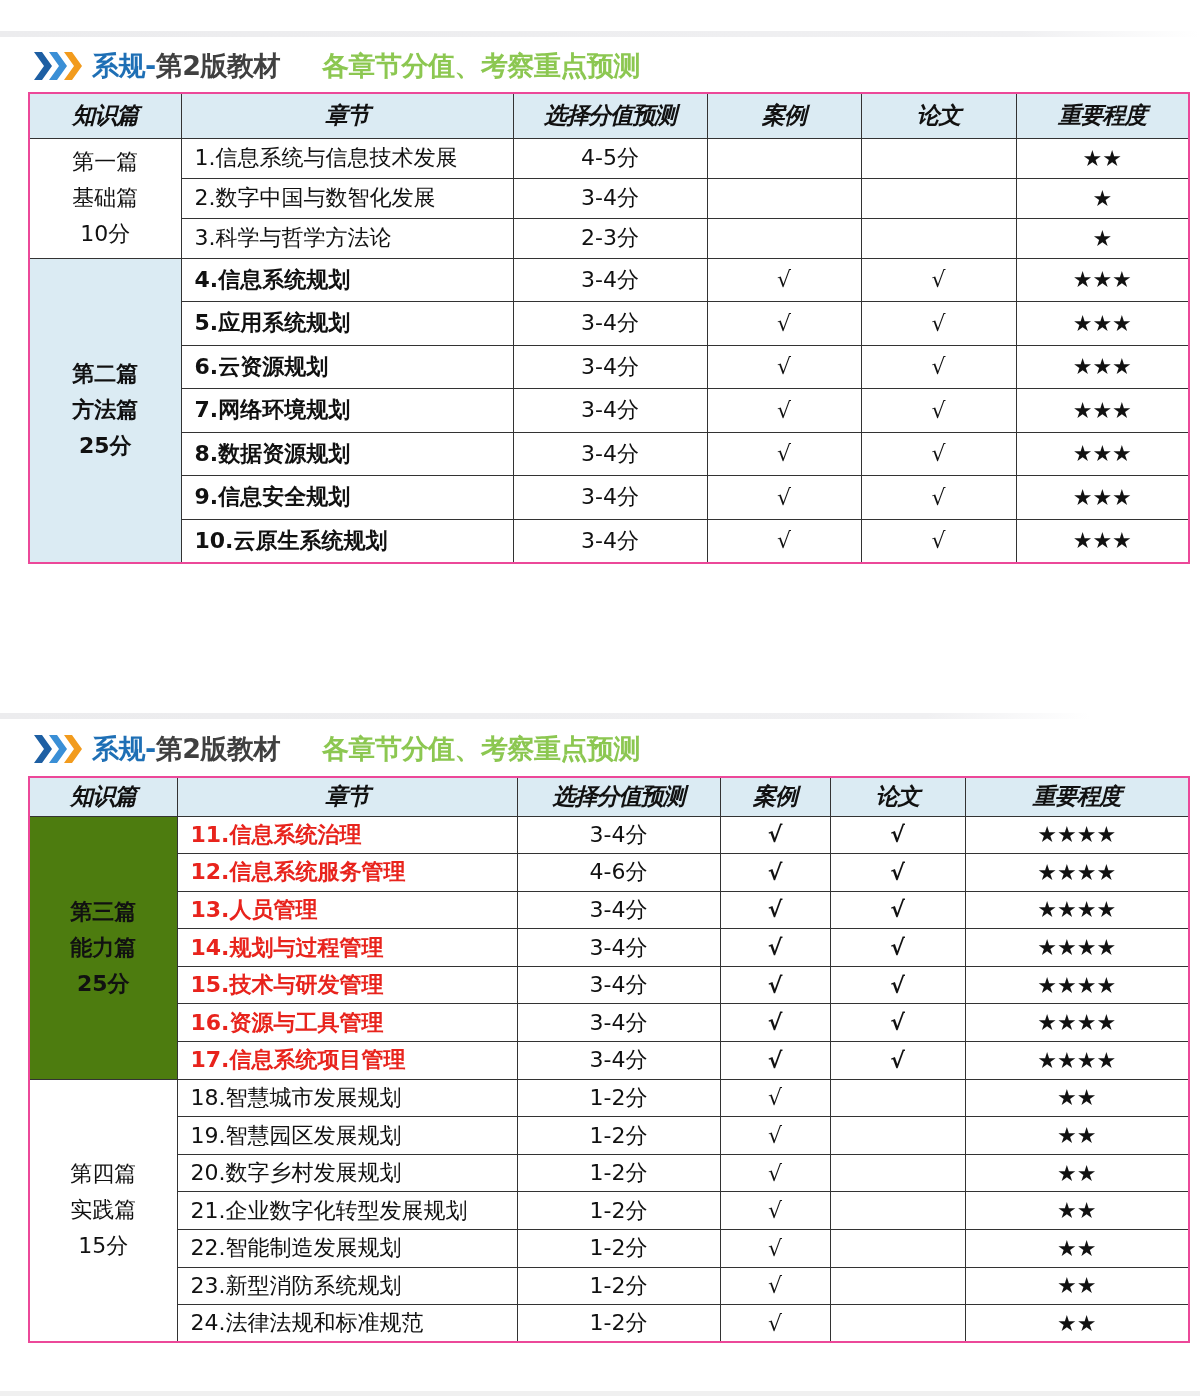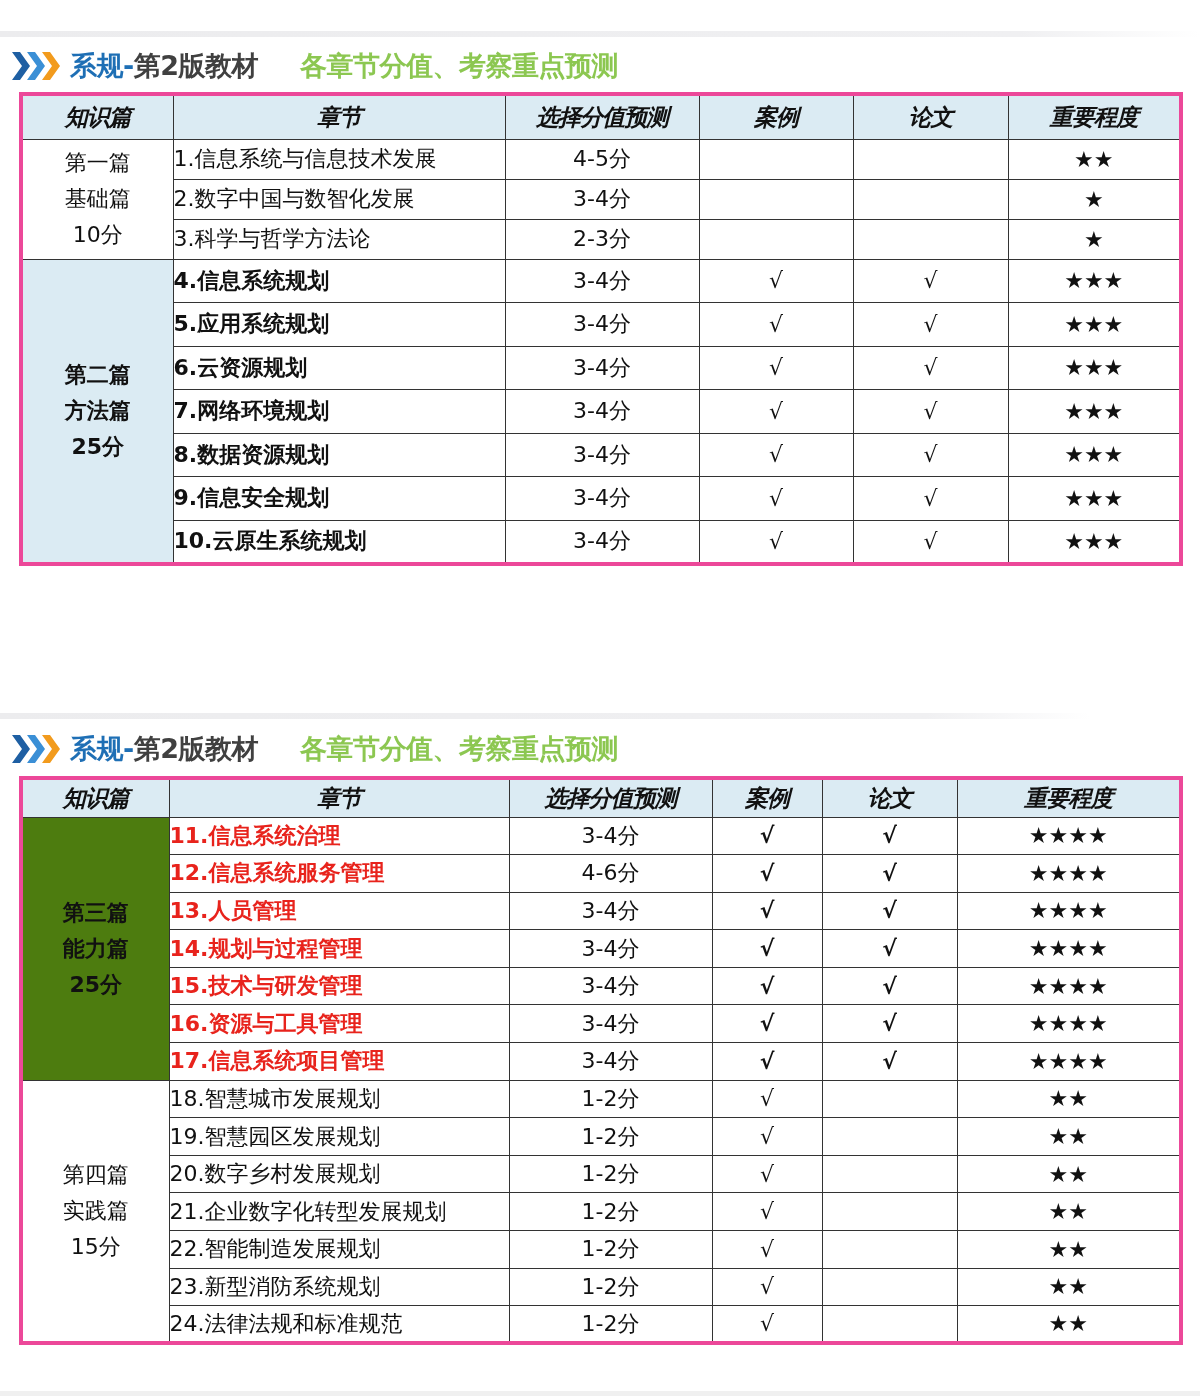--- a/index.html
+++ b/index.html
@@ -4,34 +4,34 @@
 <style>
   * { box-sizing: border-box; margin: 0; padding: 0; }
   html, body { width: 1200px; height: 1396px; background: #ffffff; overflow: hidden; }
   body { position: relative; font-family: "DejaVu Sans", "Liberation Sans", sans-serif; color: #111; }
 
   .band { position: absolute; left: 0; height: 6px; background: linear-gradient(90deg, #ececee 0%, #f0f0f2 85%, rgba(240,240,242,0) 100%); }
   .band.b1 { top: 31px; width: 1200px; }
   .band.b2 { top: 713px; width: 1090px; }
   .band.bottom { top: 1391px; width: 1200px; height: 5px; background: #f0f0f0; }
 
-  .title { position: absolute; left: 12px; height: 44px; display: flex; align-items: center; font-weight: bold; font-size: 27px; letter-spacing: -0.5px; }
+  .title { position: absolute; left: 34px; height: 44px; display: flex; align-items: center; font-weight: bold; font-size: 27px; letter-spacing: -0.5px; }
   .title.t1 { top: 44px; }
   .title.t2 { top: 727px; }
   .chev { display: flex; align-items: center; margin-right: 8px; }
   .chev svg { display: block; }
   .tp1 { color: #1e6fb5; }
   .tp2 { color: #404040; }
   .tp3 { color: #8cc751; margin-left: 42px; }
 
-  table { position: absolute; left: 19px; border-collapse: collapse; table-layout: fixed; border: 4px solid #ec4899; }
+  table { position: absolute; left: 28px; border-collapse: collapse; table-layout: fixed; border: 2px solid #ec4899; }
   td, th { border: 1.5px solid #333; text-align: center; vertical-align: middle; padding: 0; white-space: nowrap; overflow: hidden; }
   th { background: #dbebf3; font-style: italic; font-weight: bold; font-size: 23px; color: #111; letter-spacing: -1px; }
   td { font-size: 22px; color: #111; }
-  td.chap { text-align: left; padding-left: 0; }
+  td.chap { text-align: left; padding-left: 13px; }
   td.bold { font-weight: bold; }
   td.red { color: #e8231c; font-weight: bold; }
   td.section { font-size: 22px; line-height: 36px; white-space: normal; }
   td.section.bold { font-weight: bold; }
   td.sec-blue { background: #dbebf3; margin-left: 25px; }
   td.sec-yellow { background: #4d7c0f; text-align: center; }
   td.sec-white { background: #ffffff; }
   .stars { font-size: 22px; letter-spacing: 0; }
   .chk { font-size: 22px; }
   .chk.b { font-weight: bold; }

